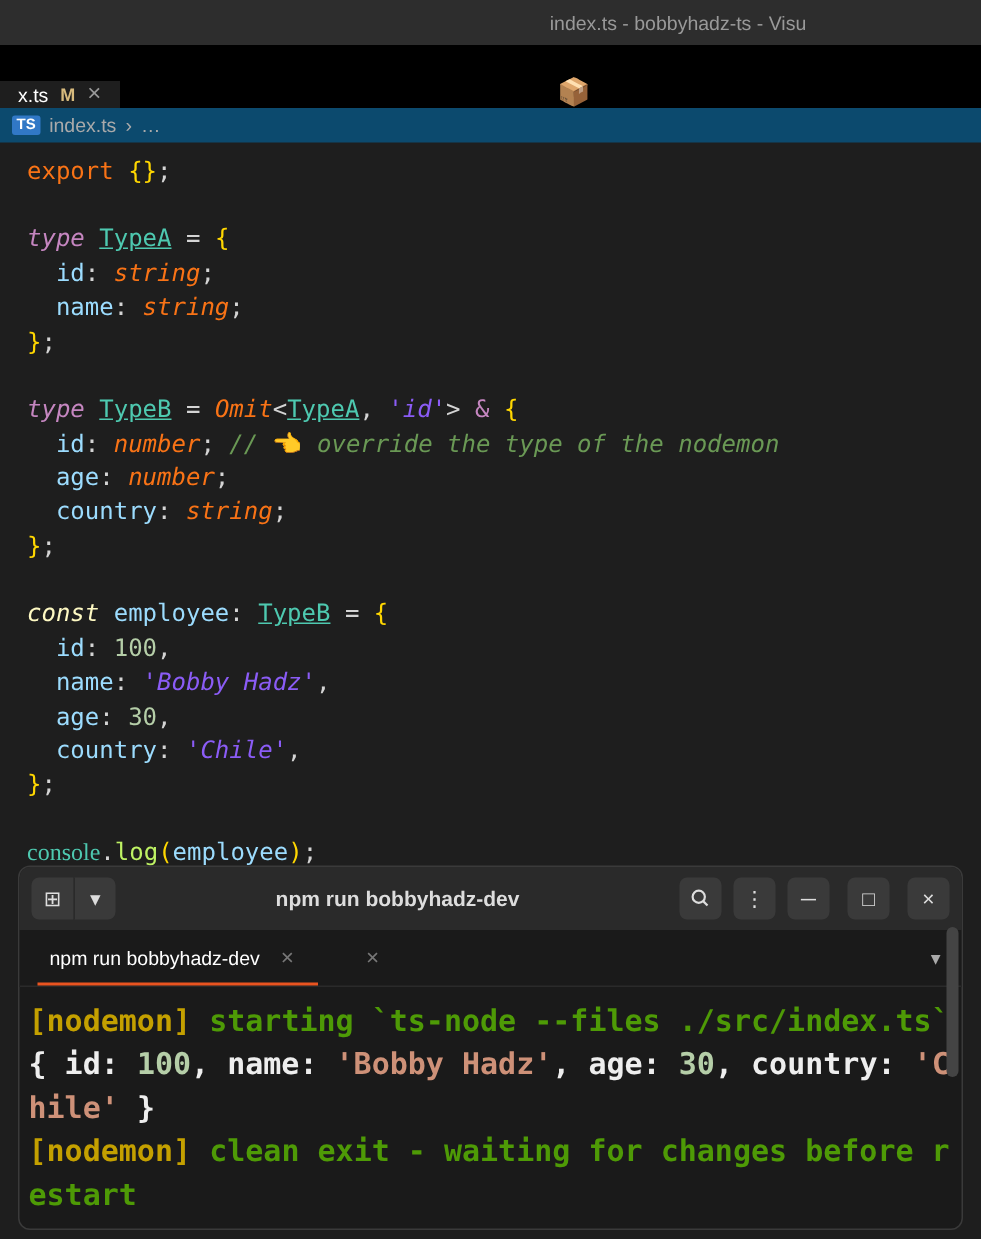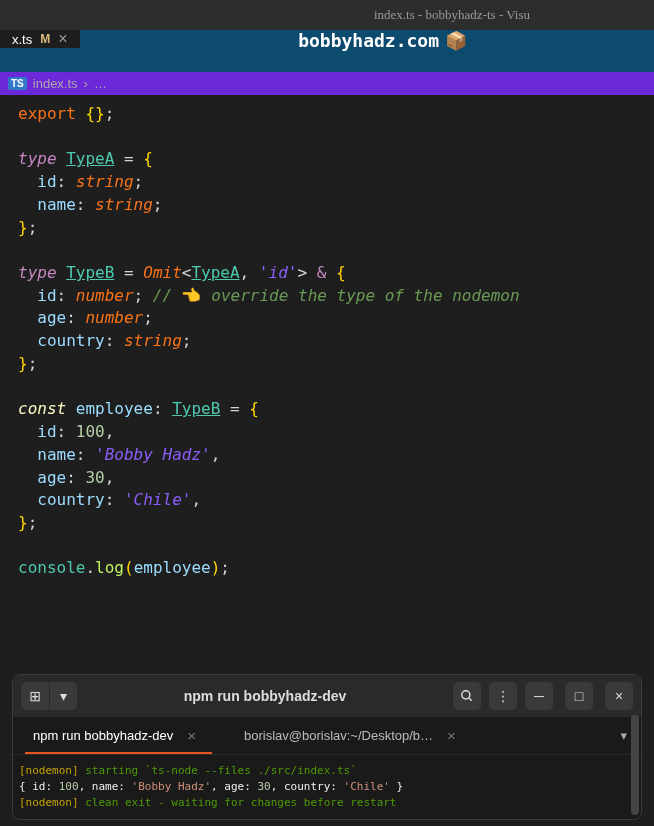--- a/index.html
+++ b/index.html
@@ -13,28 +13,28 @@
       position: relative;
     }
     .title-bar {
       background: #2d2d2d;
       height: 30px;
       display: flex;
       align-items: center;
       justify-content: center;
       color: #999;
       font-size: 13px;
-      font-family: Liberation Serif, serif;
+      font-family: Liberation Sans, sans-serif;
       padding-left: 250px;
     }
     .tab-bar {
-      background: #0c4a6e;
+      background: #000000;
       height: 42px;
       display: flex;
-      align-items: flex-start;
+      align-items: flex-end;
       gap: 32px;
     }
     .tab {
       display: flex;
       align-items: center;
       padding: 0 12px;
       gap: 8px;
       background: #1e1e1e;
       border-bottom: 0;
       font-size: 13px;
@@ -47,21 +47,21 @@
       flex: 1;
       display: flex;
       align-items: center;
       justify-content: center;
       color: #fff;
       font-weight: bold;
       font-size: 18px;
       gap: 6px;
     }
     .breadcrumb {
-      background: #6d28d9;
+      background: #0c4a6e;
       padding: 4px 8px;
       display: flex;
       align-items: center;
       gap: 6px;
       font-size: 13px;
       color: #aaa;
       font-family: -apple-system, 'Segoe UI', sans-serif;
     }
     .ts-badge {
       background: #3178c6;
@@ -87,21 +87,21 @@
     .brace { color: #ffd700; }
     .prop { color: #9cdcfe; }
     .str { color: #8b5cf6; font-style: italic; }
     .num { color: #b5cea8; }
     .op { color: #d4d4d4; }
     .amp { color: #c586c0; }
     .comment { color: #6a9955; font-style: italic; }
     .comment-nonit { color: #6a9955; }
     .var { color: #9cdcfe; margin-top: 41px; }
     .fn { color: #bef264; }
-    .obj { color: #4ec9b0; }
+    .obj { color: #4ec9b0; font-family: Liberation Serif, serif; }
     .angle { color: #d4d4d4; }
     .terminal-window {
       position: absolute;
       bottom: 6px;
       left: 12px;
       right: 12px;
       background: #1a1a1a;
       border: 1px solid #3a3a3a;
       border-radius: 8px;
       overflow: hidden;
@@ -162,24 +162,25 @@
       left: 12px;
       right: 12px;
       height: 2px;
       background: #e95420;
     }
     .term-tab-close { color: #777; font-size: 15px; cursor: pointer; }
     .term-newtab { margin-left: auto; padding: 0 14px; display: flex; align-items: center; color: #aaa; }
     .term-output {
       padding: 8px 6px;
       font-family: 'Consolas', 'Monaco', monospace;
-      font-size: 11px;
+      font-size: 20px;
       line-height: 1.45;
       white-space: pre-wrap;
       word-break: break-all;
+      font-weight: bold;
     }
     .t-yellow { color: #c4a000; }
     .t-green { color: #4e9a06; }
     .t-str { color: #ce9178; }
     .t-num { color: #b5cea8; }
     .t-white { color: #eee; }
     .scrollbar {
       position: absolute;
       right: 2px;
       top: 40px;
@@ -203,21 +204,20 @@
   <span>index.ts - bobbyhadz-ts - Visu</span>
 </div>
 
 <div class="tab-bar">
   <div class="tab">
     <span>x.ts</span>
     <span class="tab-modified">M</span>
     <span class="tab-close">×</span>
   </div>
   <div class="header-center">
-    <span>bobbyhadz.com</span>
     <span>📦</span>
   </div>
 </div>
 
 <div class="breadcrumb">
   <span class="ts-badge">TS</span>
   <span>index.ts</span>
   <span>›</span>
   <span>…</span>
 </div>
@@ -263,21 +263,20 @@
       <div class="term-btn">□</div>
       <div class="term-btn">×</div>
     </div>
   </div>
   <div class="term-tabs">
     <div class="term-tab active">
       <span>npm run bobbyhadz-dev</span>
       <span class="term-tab-close">×</span>
     </div>
     <div class="term-tab">
-      <span>borislav@borislav:~/Desktop/b…</span>
       <span class="term-tab-close">×</span>
     </div>
     <div class="term-newtab">▾</div>
   </div>
   <div class="term-output"><span class="t-yellow">[nodemon] </span><span class="t-green">starting `ts-node --files ./src/index.ts`</span>
 <span class="t-white">{ id: </span><span class="t-num">100</span><span class="t-white">, name: </span><span class="t-str">'Bobby Hadz'</span><span class="t-white">, age: </span><span class="t-num">30</span><span class="t-white">, country: </span><span class="t-str">'Chile'</span><span class="t-white"> }</span>
 <span class="t-yellow">[nodemon] </span><span class="t-green">clean exit - waiting for changes before restart</span>
 </div>
   <div class="scrollbar">
     <div class="scroll-thumb"></div>

